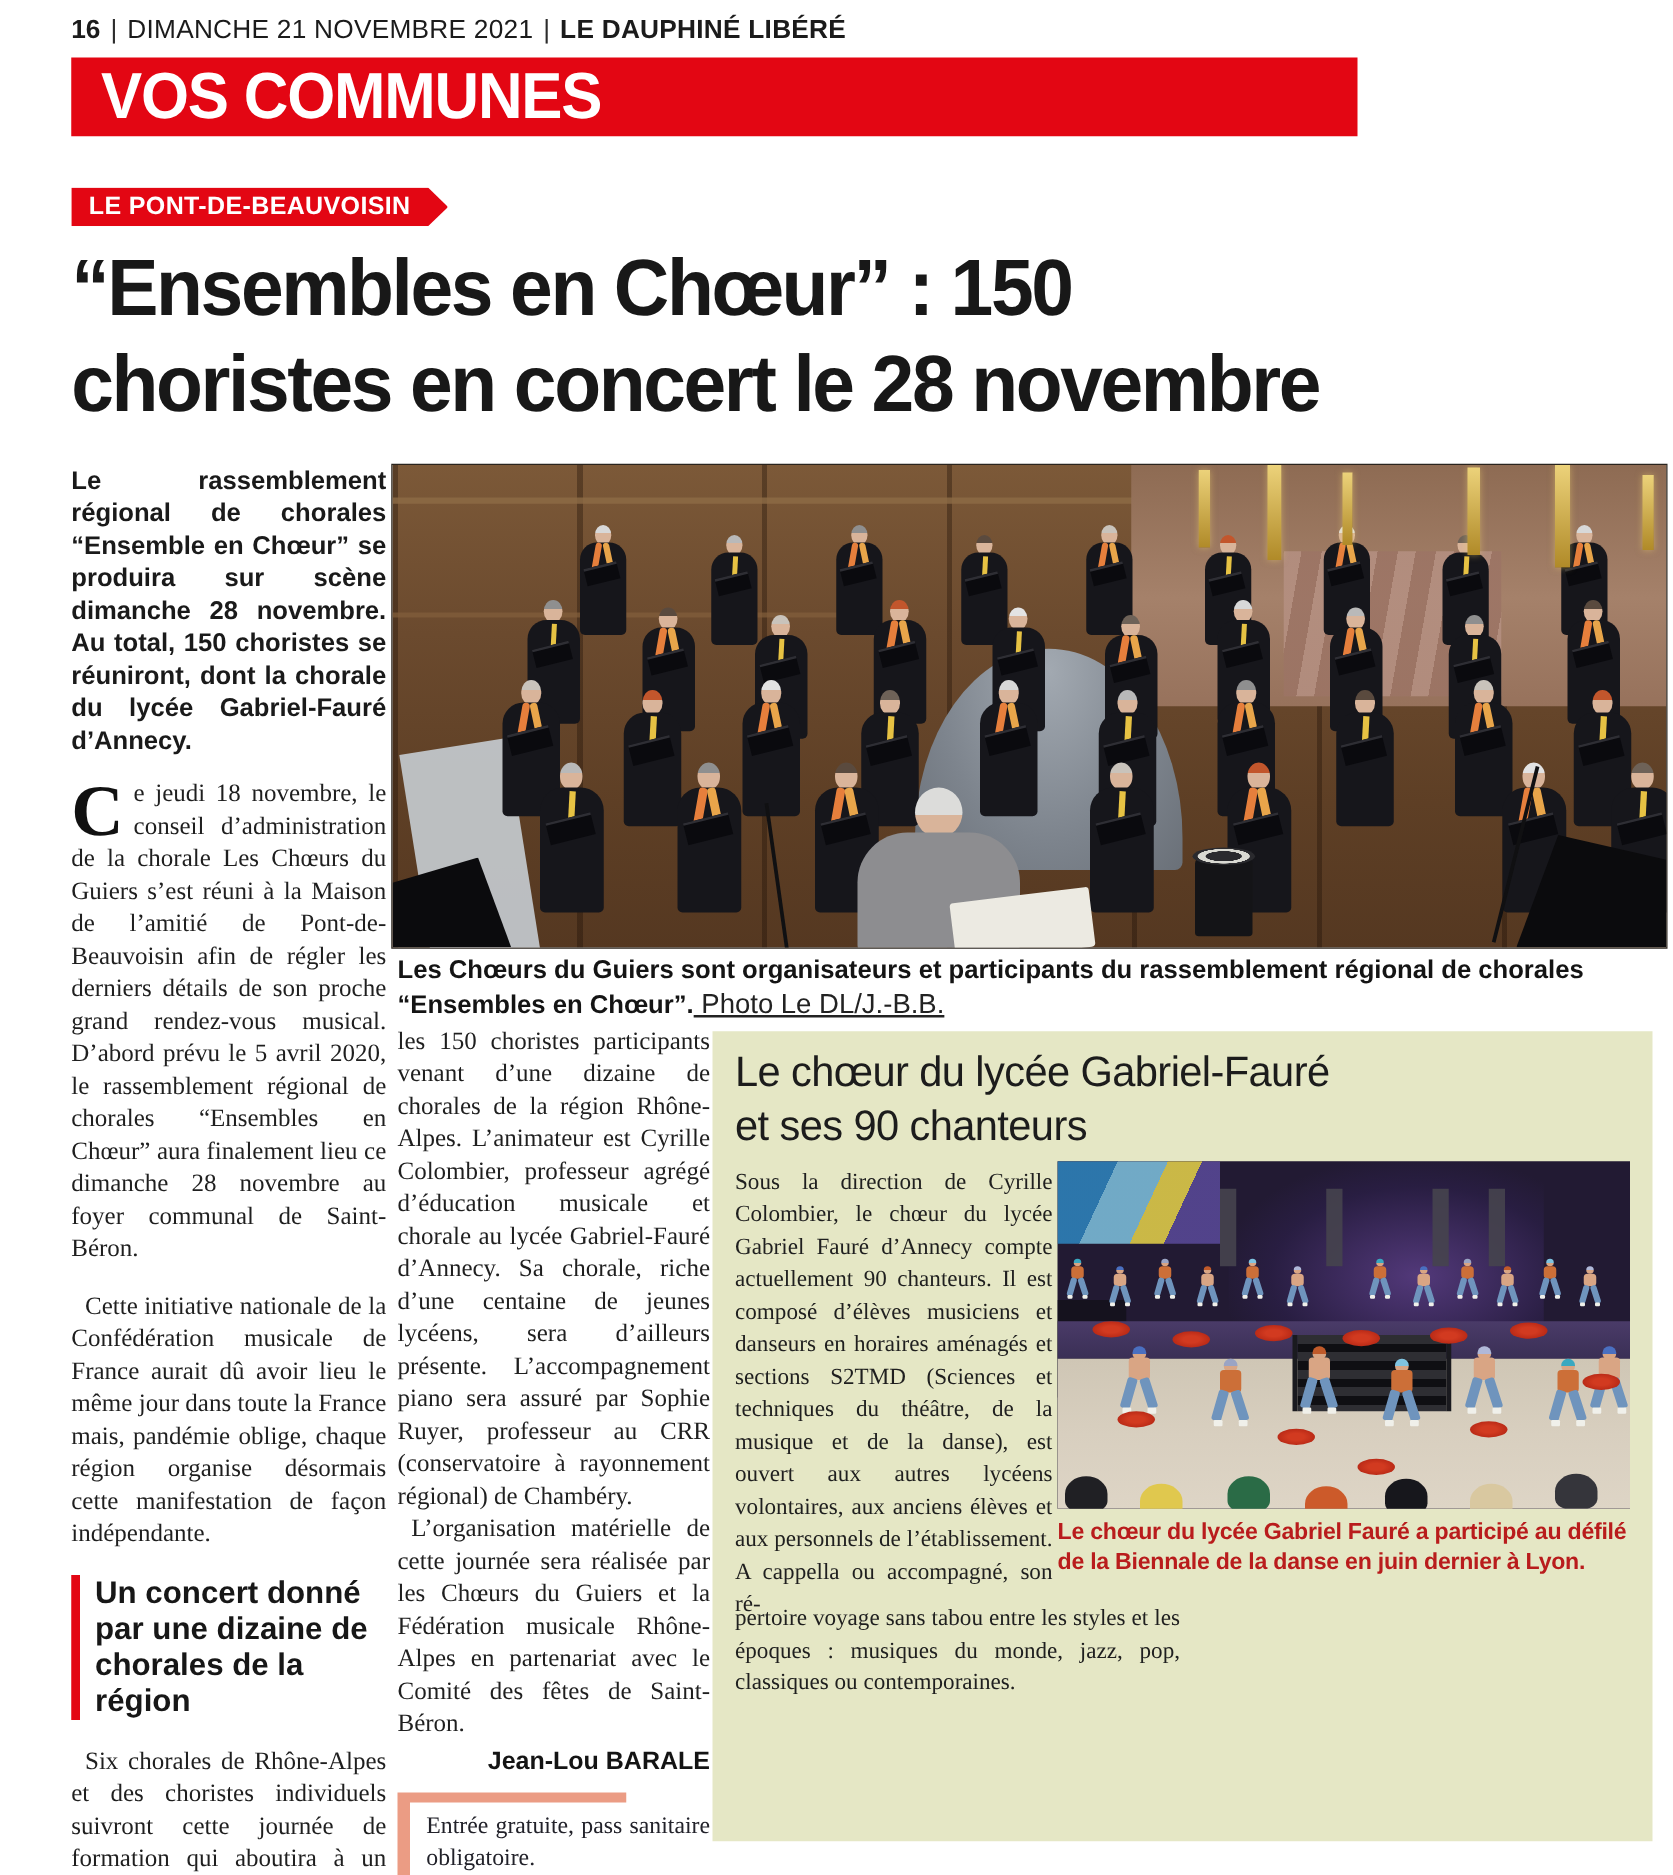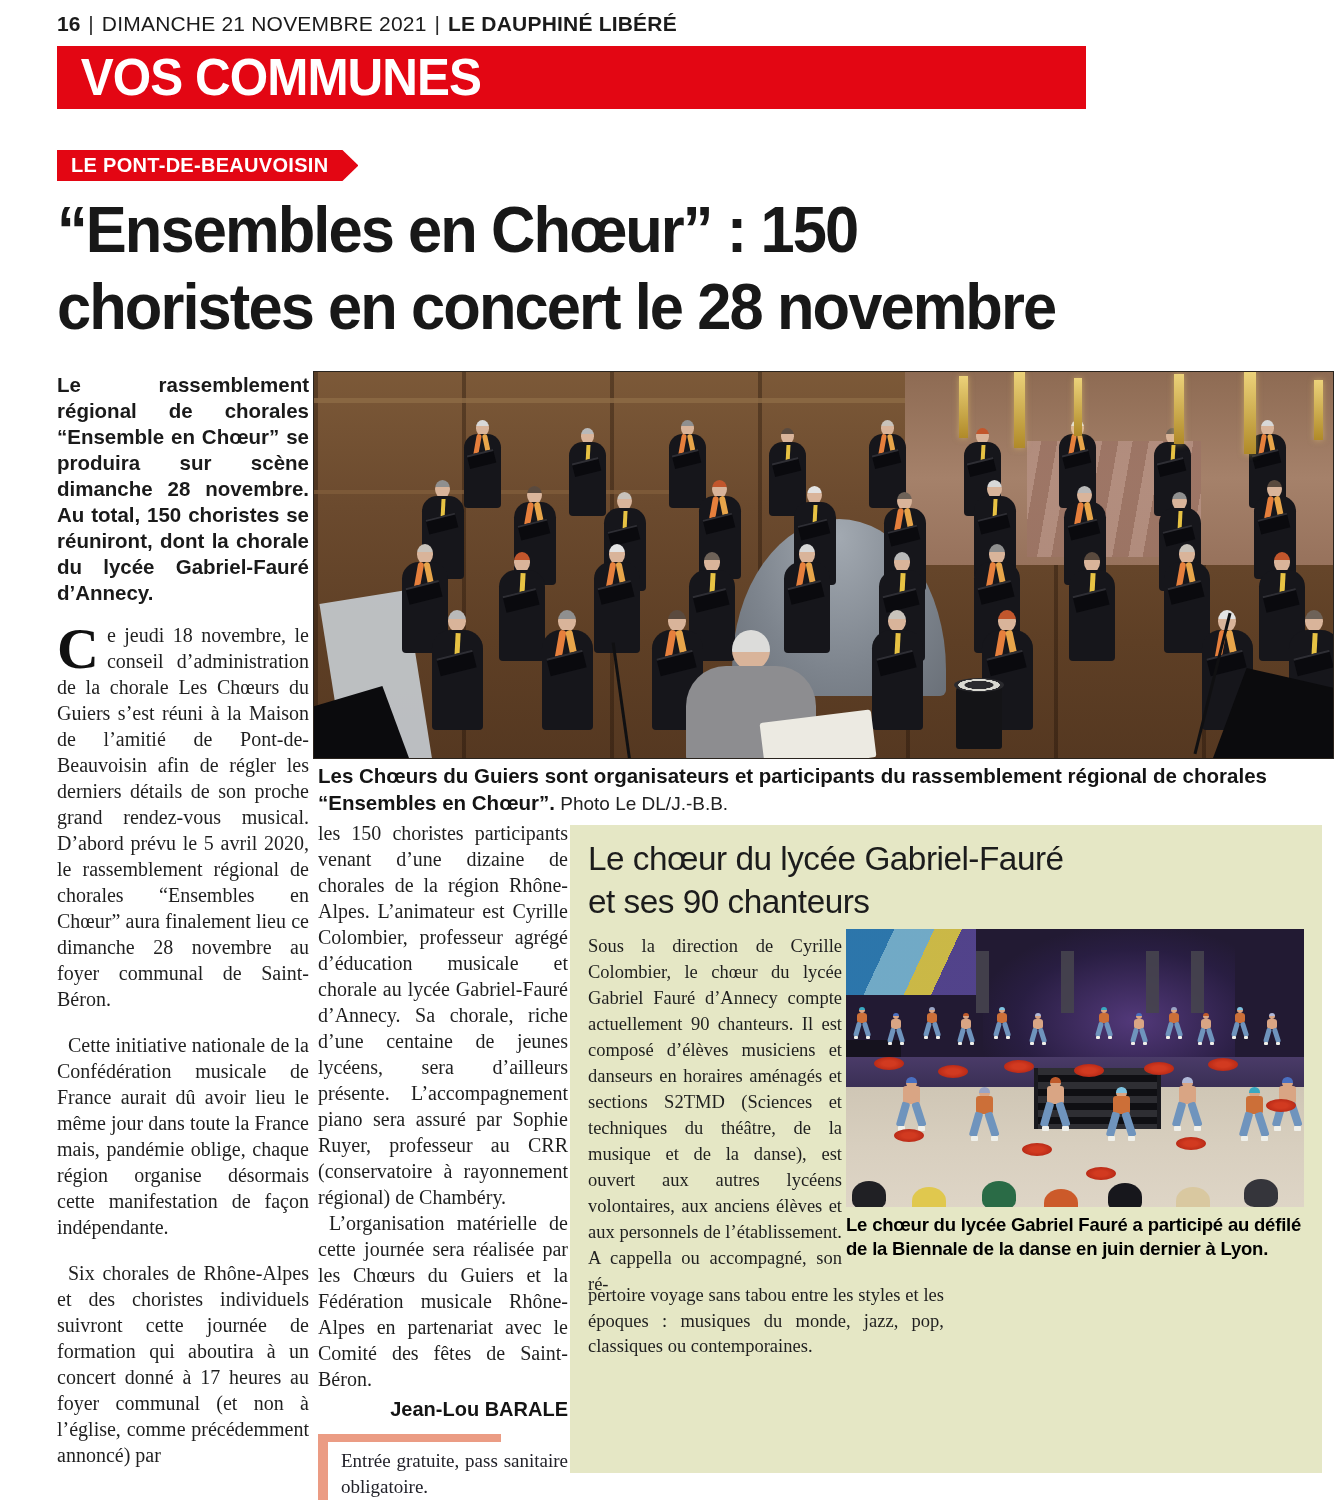--- a/index.html
+++ b/index.html
@@ -77,38 +77,38 @@
   .person{position:absolute;}
   .ps-head{position:absolute;border-radius:50%;}
   .ps-body{position:absolute;background:#16161b;}
   .ps-tie{position:absolute;background:#e7c243;}
   .ps-scarf{position:absolute;border-radius:3px;}
   .ps-folder{position:absolute;background:#0a0a0e;border-top:2px solid #2e2e34;}
 
   
   .caption1{position:absolute;left:318px;top:762px;width:990px;font-weight:700;
             font-size:20.5px;line-height:27px;color:#141414;}
-  .credit{font-weight:400;font-size:19px;color:#222;}
+  .credit{font-weight:400;font-size:22px;color:#222;text-decoration:underline;}
 
   
   .col-mid{position:absolute;left:318px;top:820px;width:250px;}
   .author{text-align:right;font-weight:700;font-size:20px;margin-top:4px;color:#141414;}
   .note{position:relative;margin-top:12px;border-left:10px solid #eb9c84;padding:13px 0 2px 13px;}
   .note::before{content:"";position:absolute;left:0;top:0;width:72%;height:8px;background:#eb9c84;}
   .note-text{font-family:"Liberation Serif","DejaVu Serif",serif;font-size:19px;line-height:25px;color:#22222a;}
 
   
   .greenbox{position:absolute;left:570px;top:825px;width:752px;height:648px;background:#e5e7c5;}
   .gb-title{position:absolute;left:18px;top:12px;margin:0;font-weight:400;color:#1c1c1c;
             font-size:34px;line-height:43px;letter-spacing:-.5px;}
   .gb-title .hl-line{transform:scaleX(.98);}
   .gb-col1{position:absolute;left:18px;top:108px;width:254px;height:394px;overflow:hidden;
            font-size:18.5px;line-height:26px;}
   .gb-capt{position:absolute;left:276px;top:388px;width:470px;font-weight:700;font-size:18.5px;
-           line-height:24px;color:#000000;letter-spacing:-.2px;}
+           line-height:24px;color:#b91c1c;letter-spacing:-.2px;}
   .gb-colA{position:absolute;left:18px;top:458px;width:356px;font-size:18.5px;line-height:25.5px;}
   .gb-colB{position:absolute;left:392px;top:458px;width:342px;font-size:18.5px;line-height:25.5px;}
 
   
   .photo2{position:absolute;left:276px;top:104px;width:458px;height:278px;overflow:hidden;background:#221a33;}
   .p2-glow{position:absolute;left:30%;top:0;width:55%;height:55%;
            background:radial-gradient(ellipse at 60% 60%,rgba(122,82,180,.55) 0%,rgba(60,40,110,.25) 55%,transparent 75%);}
   .p2-screen{position:absolute;left:0;top:0;width:130px;height:66px;
              background:linear-gradient(115deg,#2e86c0 0 30%,#7fc3e0 30% 55%,#e8d44a 55% 72%,#5a4a9a 72%);opacity:.85;}
   .p2-wing{position:absolute;left:0;top:40%;width:12%;height:28%;background:#15121e;}
@@ -153,20 +153,21 @@
     <span class="hl-line">“Ensembles en Chœur” : 150</span>
     <span class="hl-line">choristes en concert le 28 novembre</span>
   </h1>
 
   <div class="col-left">
     <p class="intro">Le rassemblement régional de chorales “Ensemble en Chœur” se produira sur scène dimanche 28 novembre. Au total, 150 choristes se réuniront, dont la chorale du lycée Gabriel-Fauré d’Annecy.</p>
     <p class="serif p1">
       <span class="dropcap">C</span><span>e jeudi 18 novembre, le conseil d’administration de la chorale Les Chœurs du Guiers s’est réuni à la Maison de l’amitié de Pont-de-Beauvoisin afin de régler les derniers détails de son proche grand rendez-vous musical. D’abord prévu le 5 avril 2020, le rassemblement régional de chorales “Ensembles en Chœur” aura finalement lieu ce dimanche 28 novembre au foyer communal de Saint-Béron.</span>
     </p>
     <p class="serif p-indent"><span>Cette initiative nationale de la Confédération musicale de France aurait dû avoir lieu le même jour dans toute la France mais, pandémie oblige, chaque région organise désormais cette manifestation de façon indépendante.</span></p>
+    <h2 class="subhead">Un concert donné par une dizaine de chorales de la région</h2>
     <p class="serif p-indent"><span>Six chorales de Rhône-Alpes et des choristes individuels suivront cette journée de formation qui aboutira à un concert donné à 17 heures au foyer communal (et non à l’église, comme précédemment annoncé) par</span></p>
   </div>
 
   <div class="photo1" id="photo1">
     <div class="p1-panels"></div>
     <div class="p1-rail"></div>
     <div class="p1-rail2"></div>
     <div class="p1-altar"></div>
     <div class="p1-marble"></div>
     <div class="p1-arch"></div>

